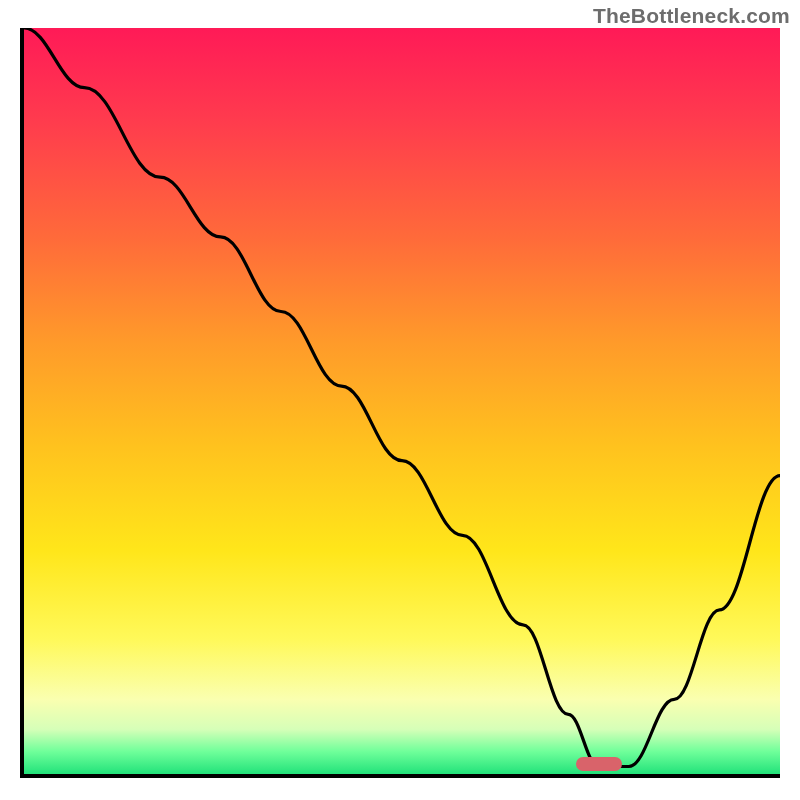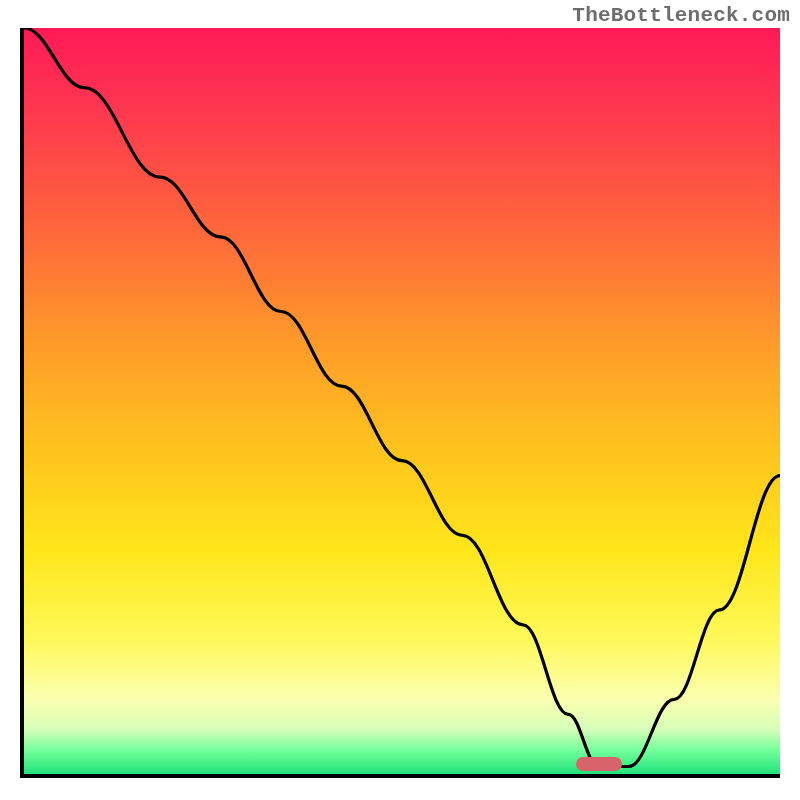--- a/index.html
+++ b/index.html
@@ -18,21 +18,20 @@
   }
   .watermark {
     position: absolute;
     top: 4px;
     right: 10px;
     font-size: 21px;
     font-weight: bold;
     color: #6d6d6d;
     letter-spacing: 0.2px;
     z-index: 20;
-    font-family: Liberation Mono, monospace;
   }
   .plot-frame {
     position: absolute;
     left: 20px;
     top: 28px;
     width: 760px;
     height: 750px;
     border-left: 4px solid #000;
     border-bottom: 4px solid #000;
     box-sizing: border-box;

